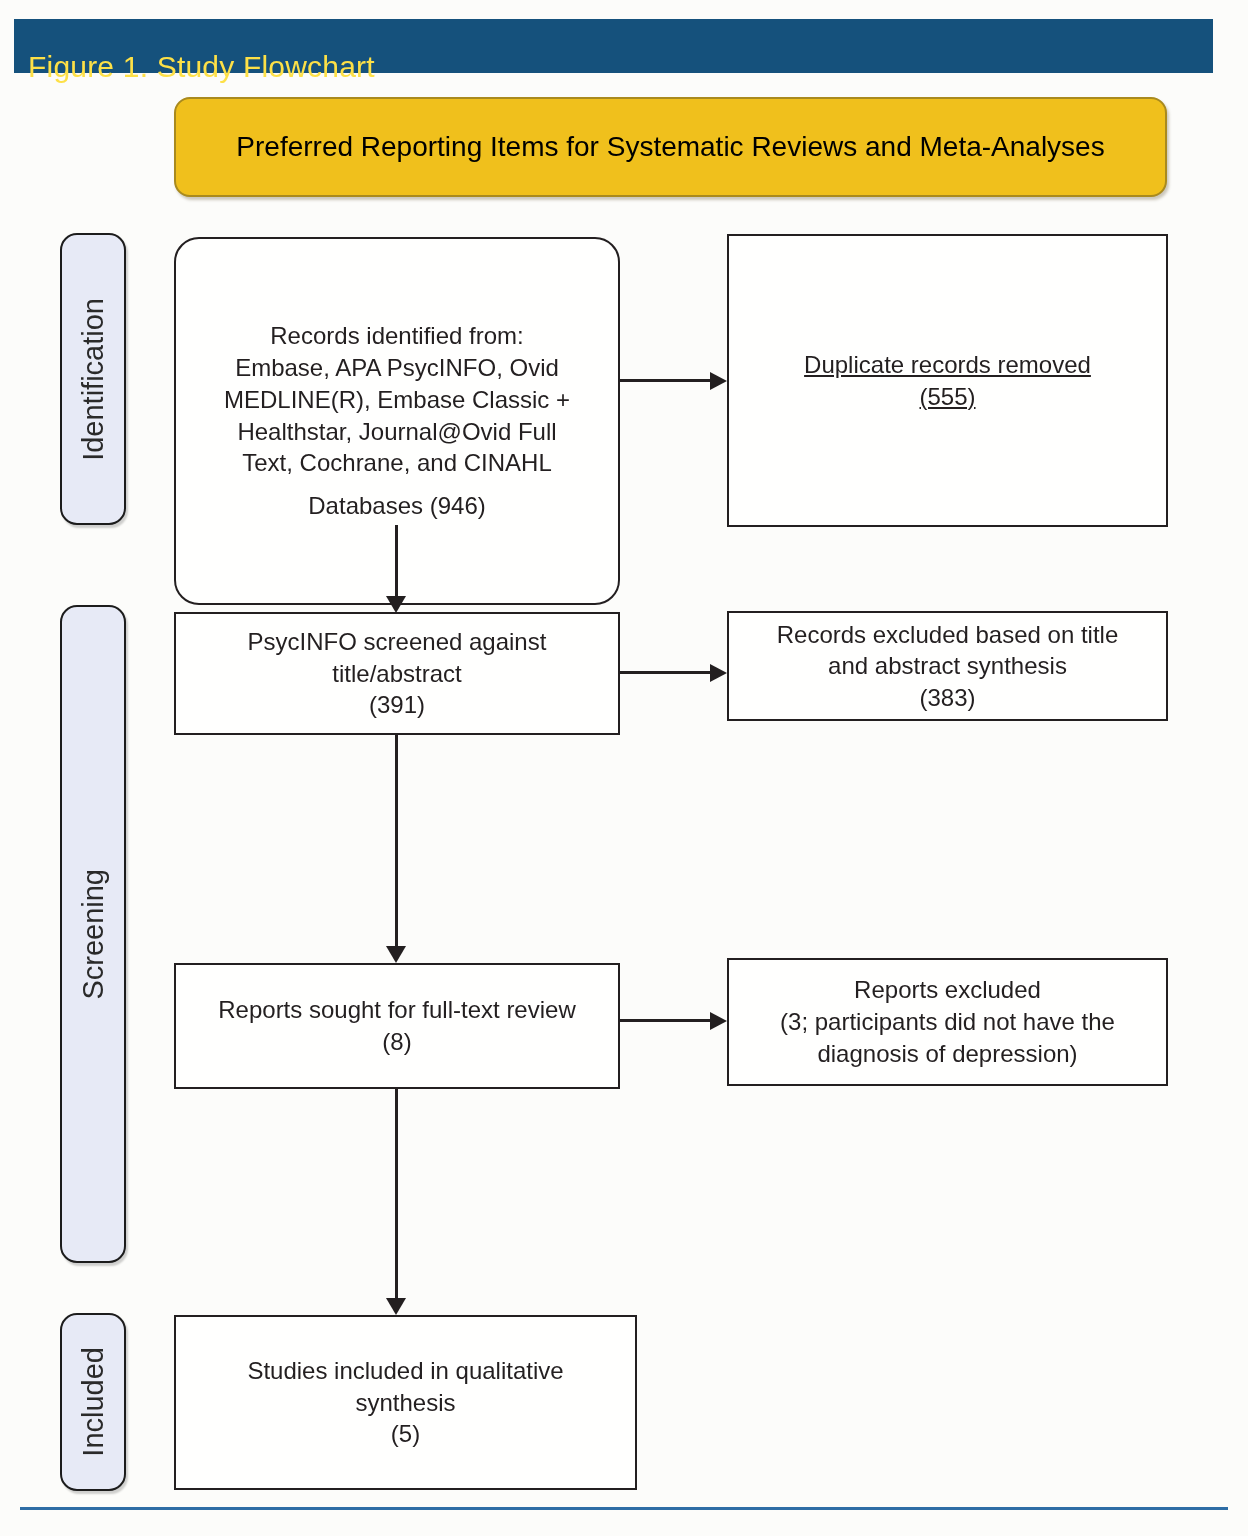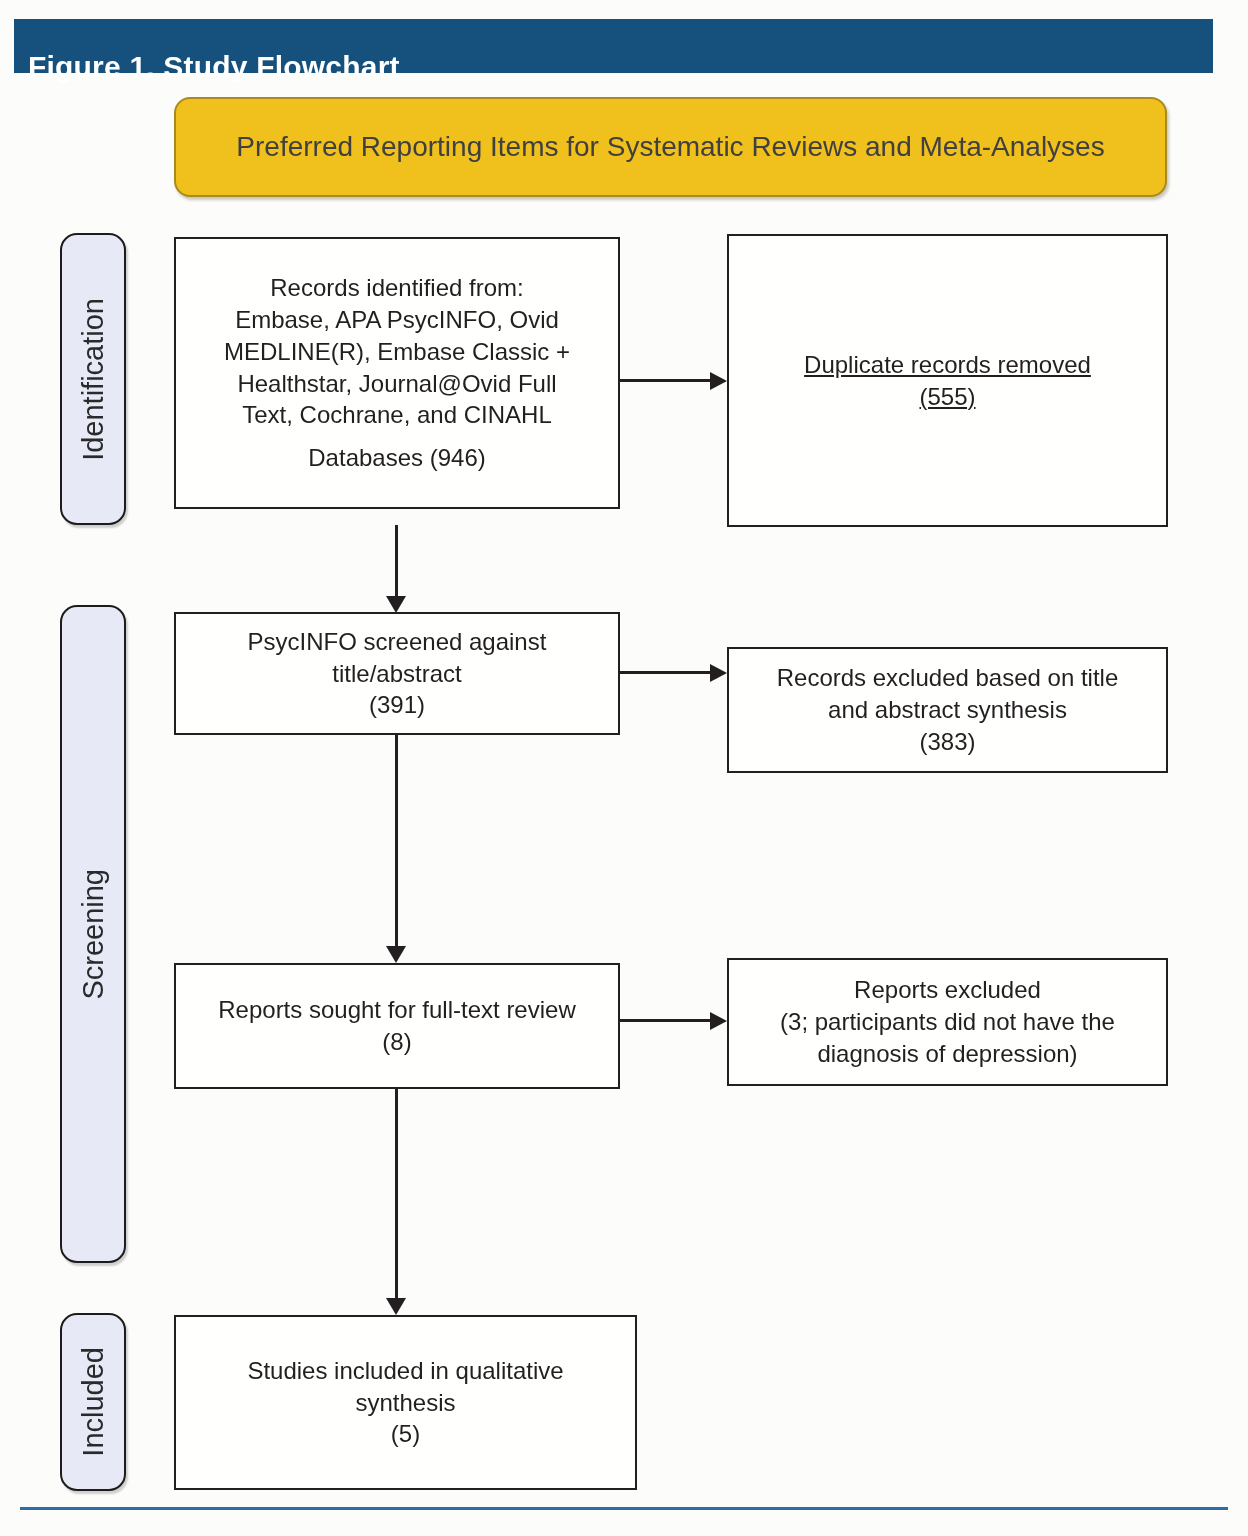--- a/index.html
+++ b/index.html
@@ -18,42 +18,42 @@
   .title-bar {
     position: absolute;
     left: 14px; top: 19px;
     width: 1199px; height: 54px;
     background: #15517c;
     display: flex;
     align-items: center;
     padding-left: 14px;
   }
   .title-bar .title-text {
-    color: #ffffff;
+    color: #fde047;
     font-size: 30px;
-    font-weight: 700;
+    font-weight: 400;
     letter-spacing: 0.2px;
     margin-top: 41px;
   }
 
   
   .banner {
     position: absolute;
     left: 174px; top: 97px;
     width: 993px; height: 100px;
     background: #f0c01c;
     border: 2px solid #a98a1e;
     border-radius: 16px;
     box-shadow: 2px 3px 3px rgba(60, 45, 0, 0.25);
     display: flex;
     align-items: center;
     justify-content: center;
   }
   .banner .banner-text {
-    color: #404040;
+    color: #000000;
     font-size: 28px;
     text-align: center;
   }
 
   
   .stage {
     position: absolute;
     left: 60px;
     width: 66px;
     background: #e7eaf6;
@@ -83,24 +83,24 @@
     display: flex;
     flex-direction: column;
     align-items: center;
     justify-content: center;
     text-align: center;
     color: #231f20;
     font-size: 24px;
     line-height: 1.32;
     padding: 6px 10px;
   }
-  .box-identified        { left: 174px; top: 237px;  width: 446px; height: 272px; }
+  .box-identified        { left: 174px; top: 237px;  width: 446px; height: 368px; border-radius: 25px; }
   .box-duplicates        { left: 727px; top: 234px;  width: 441px; height: 293px; text-decoration: underline; }
   .box-screened          { left: 174px; top: 612px;  width: 446px; height: 123px; }
-  .box-excluded-title    { left: 727px; top: 611px;  width: 441px; height: 126px; margin-top: 36px; }
+  .box-excluded-title    { left: 727px; top: 611px;  width: 441px; height: 110px; }
   .box-fulltext          { left: 174px; top: 963px;  width: 446px; height: 126px; }
   .box-excluded-reports  { left: 727px; top: 958px;  width: 441px; height: 128px; }
   .box-included          { left: 174px; top: 1315px; width: 463px; height: 175px; }
   .node .gap-above { margin-top: 11px; }
 
   
   .hline, .vline { position: absolute; background: #231f20; }
   .hline { height: 3px; }
   .vline { width: 3px; }
   .head-right {

